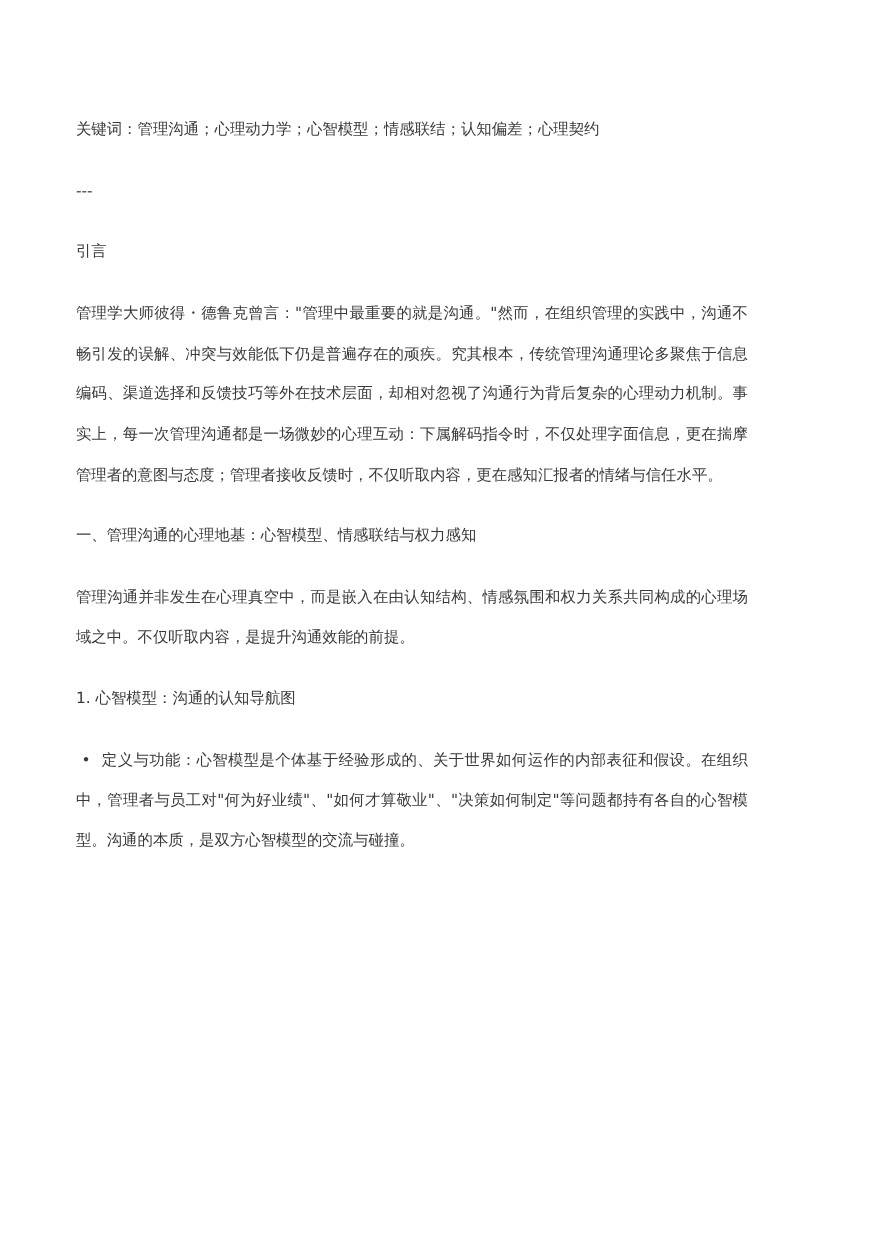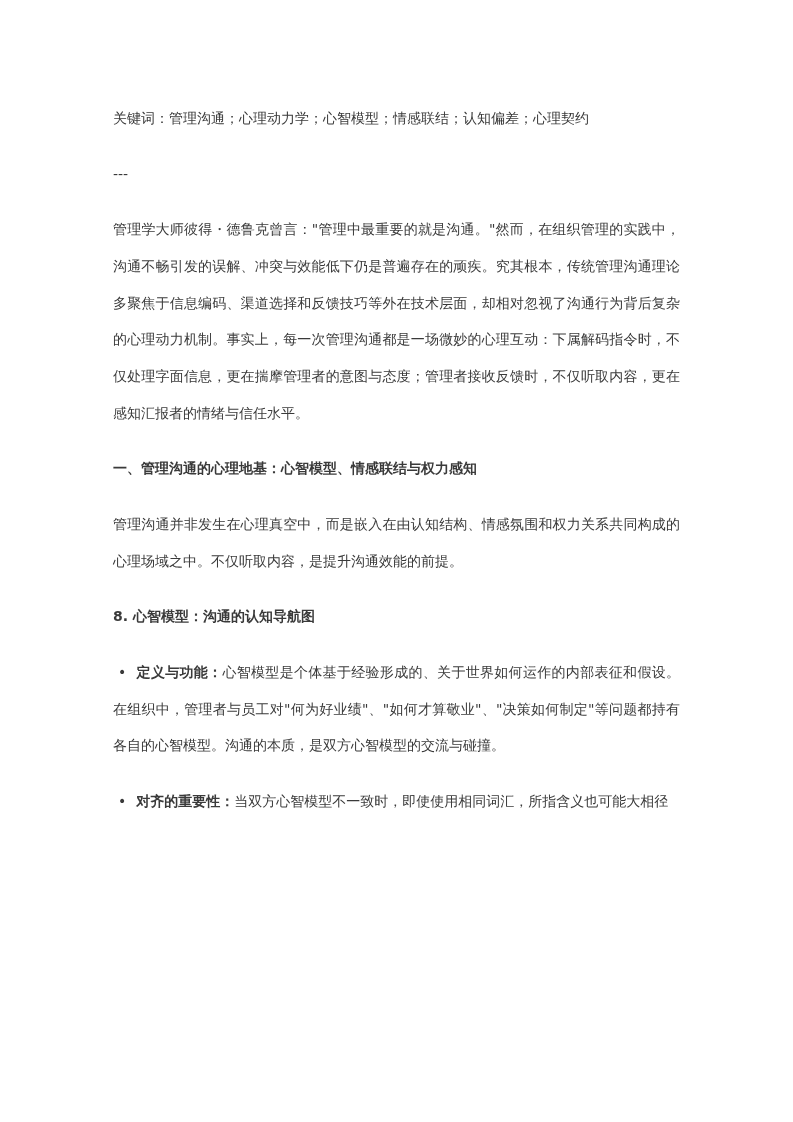--- a/index.html
+++ b/index.html
@@ -8,71 +8,69 @@
     padding: 0;
     background: #ffffff;
   }
   .page {
     position: relative;
     width: 793px;
     height: 1122px;
     margin: 0 auto;
     background: #ffffff;
     box-sizing: border-box;
-    padding: 100px 113px 0 113px;
+    padding: 100px 113px 0 69px;
     overflow: hidden;
     font-family: "DejaVu Sans", sans-serif;
     font-size: 14px;
     line-height: 2.62; 
     color: #3a3a3a;
     font-weight: normal;
   }
   .block {
     margin: 0 0 19px 0;
   }
   .just {
     text-align: justify;
     text-justify: inter-ideograph;
   }
   .h-bold {
-    font-weight: bold;
+    font-weight: normal;
   }
   .bullet-glyph {
     display: inline-block;
     padding-right: 10px;
     padding-left: 5px;
   }
   .bullet-lead {
-    font-weight: bold;
+    font-weight: normal;
   }
   p, h2, h3 {
     font-size: 14px;
     margin: 0 0 19px 0;
   }
 </style>
 </head>
 <body>
 
 <div class="page">
 
   <p class="block">关键词：管理沟通；心理动力学；心智模型；情感联结；认知偏差；心理契约</p>
 
   <p class="block">---</p>
 
+  <p class="block">引言</p>
 
   <p class="block just">管理学大师彼得・德鲁克曾言："管理中最重要的就是沟通。"然而，在组织管理的实践中，沟通不畅引发的误解、冲突与效能低下仍是普遍存在的顽疾。究其根本，传统管理沟通理论多聚焦于信息编码、渠道选择和反馈技巧等外在技术层面，却相对忽视了沟通行为背后复杂的心理动力机制。事实上，每一次管理沟通都是一场微妙的心理互动：下属解码指令时，不仅处理字面信息，更在揣摩管理者的意图与态度；管理者接收反馈时，不仅听取内容，更在感知汇报者的情绪与信任水平。</p>
 
 
   <h2 class="block h-bold">一、管理沟通的心理地基：心智模型、情感联结与权力感知</h2>
 
   <p class="block just">管理沟通并非发生在心理真空中，而是嵌入在由认知结构、情感氛围和权力关系共同构成的心理场域之中。不仅听取内容，是提升沟通效能的前提。</p>
 
-  <h3 class="block h-bold">8. 心智模型：沟通的认知导航图</h3>
+  <h3 class="block h-bold">1. 心智模型：沟通的认知导航图</h3>
 
   <p class="block just">
     <span class="bullet-glyph">•</span><span class="bullet-lead">定义与功能：</span><span>心智模型是个体基于经验形成的、关于世界如何运作的内部表征和假设。在组织中，管理者与员工对"何为好业绩"、"如何才算敬业"、"决策如何制定"等问题都持有各自的心智模型。沟通的本质，是双方心智模型的交流与碰撞。</span>
   </p>
 
-  <p class="block just">
-    <span class="bullet-glyph">•</span><span class="bullet-lead">对齐的重要性：</span><span>当双方心智模型不一致时，即使使用相同词汇，所指含义也可能大相径</span>
-  </p>
 
 </div>
 
 </body></html>

